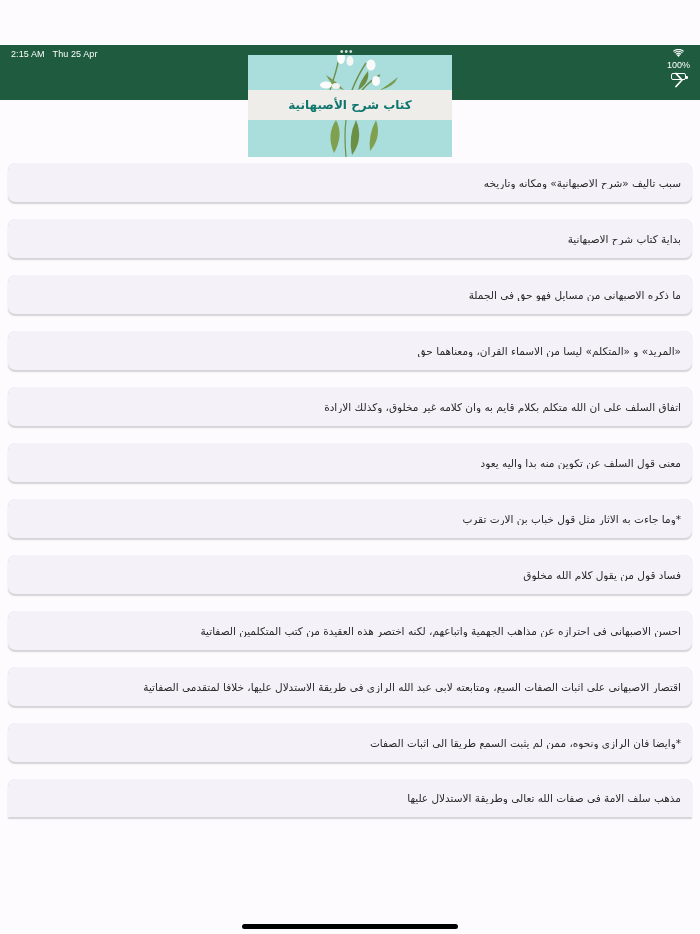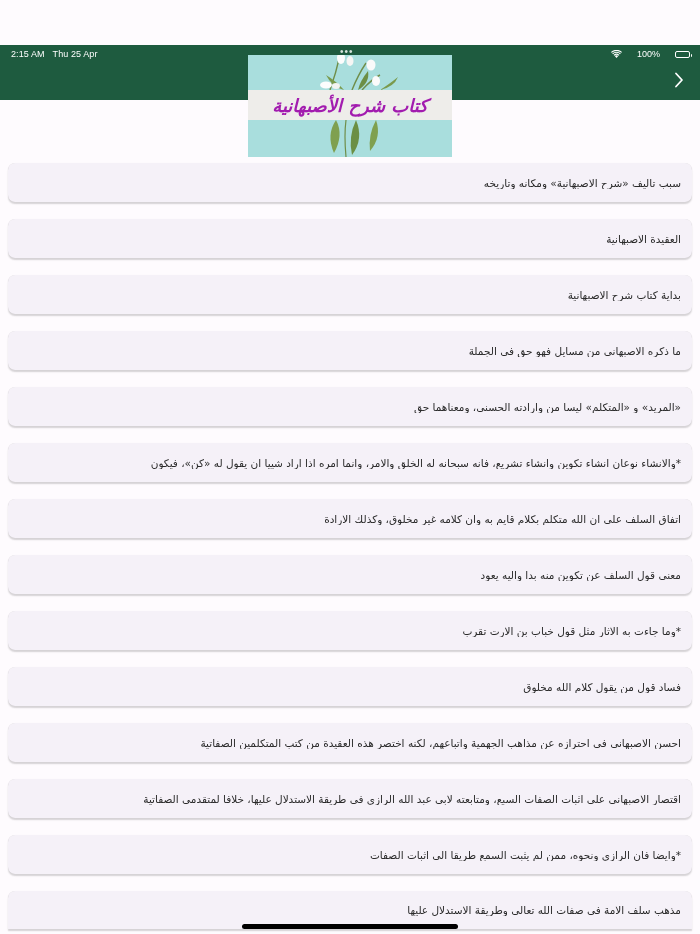--- a/index.html
+++ b/index.html
@@ -12,21 +12,21 @@
   .topbar {
     position: absolute; left: 0; top: 0; width: 700px; height: 55px;
     background: #1e5b3f; color: #fff; margin-top: 45px;
   }
   .status {
     position: absolute; left: 0; top: 0; width: 700px; height: 18px;
     font-size: 9px; font-family: "Liberation Sans", sans-serif;
   }
   .status .time { position: absolute; left: 11px; top: 4px; letter-spacing: 0.1px; }
   .status .dots { position: absolute; left: 340px; top: 1px; font-size: 10px; letter-spacing: 1px; color: #d7e3dc; }
-  .status .right { position: absolute; right: 10px; top: 4px; display: flex; align-items: center; gap: 15px; }
+  .status .right { position: absolute; right: 10px; top: 4px; display: flex; align-items: center; gap: 3px; flex-direction: column; }
   .battery {
     width: 15px; height: 7px; border: 1px solid #fff; border-radius: 2px; position: relative; padding: 1px;
   }
   .battery .fill { width: 100%; height: 100%; background: #fff; border-radius: 1px; }
   .battery:after {
     content: ""; position: absolute; right: -3px; top: 2px; width: 1.5px; height: 3px; background: #fff; border-radius: 0 1px 1px 0;
   }
   .navtitle {
     position: absolute; left: 0; top: 27px; width: 700px; text-align: center;
     font-size: 14px; color: #fff; direction: rtl;
@@ -38,21 +38,21 @@
   .cover {
     position: absolute; left: 248px; top: 55px; width: 204px; height: 102px;
     background: #a9dedd; overflow: hidden;
   }
   .cover .band {
     position: absolute; left: 0; top: 35px; width: 204px; height: 30px;
     background: #eeedea;
     display: flex; align-items: center; justify-content: center;
   }
   .cover .band span {
-    font-family: "DejaVu Sans", sans-serif; font-weight: bold; font-size: 18px; color: #a21caf; direction: rtl; font-style: italic;
+    font-family: "DejaVu Sans", sans-serif; font-weight: bold; font-size: 12px; color: #0f766e; direction: rtl;
   }
   .list { position: absolute; left: 8px; top: 163px; width: 684px; }
   .card {
     height: 39px; margin-bottom: 17px;
     background: #f5f1f8;
     border-radius: 7px;
     box-shadow: 0 1.5px 1.5px rgba(0,0,0,0.16), 0 0 0.5px rgba(0,0,0,0.12);
     display: flex; align-items: center; justify-content: flex-end;
     padding: 0 11px;
     direction: rtl;
@@ -122,33 +122,27 @@
   <div class="band">
     <span>كتاب شرح الأصبهانية</span>
   </div>
 </div>
 
 <div class="list">
   <div class="card">
       <span>سبب تاليف «شرح الاصبهانية» ومكانه وتاريخه</span>
     </div>
   <div class="card">
-      <span>العقيدة الاصبهانية</span>
-    </div>
-  <div class="card">
       <span>بداية كتاب شرح الاصبهانية</span>
     </div>
   <div class="card">
       <span>ما ذكره الاصبهاني من مسايل فهو حق في الجملة</span>
     </div>
   <div class="card">
-      <span>«المريد» و «المتكلم» ليسا من وارادته الحسنى، ومعناهما حق</span>
-    </div>
-  <div class="card">
-      <span>*والانشاء نوعان انشاء تكوين وانشاء تشريع، فانه سبحانه له الخلق والامر، وانما امره اذا اراد شييا ان يقول له «كن»، فيكون</span>
+      <span>«المريد» و «المتكلم» ليسا من الاسماء القران، ومعناهما حق</span>
     </div>
   <div class="card">
       <span>اتفاق السلف على ان الله متكلم بكلام قايم به وان كلامه غير مخلوق، وكذلك الارادة</span>
     </div>
   <div class="card">
       <span>معنى قول السلف عن تكوين منه بدا واليه يعود</span>
     </div>
   <div class="card">
       <span>*وما جاءت به الاثار مثل قول خباب بن الارت تقرب</span>
     </div>

